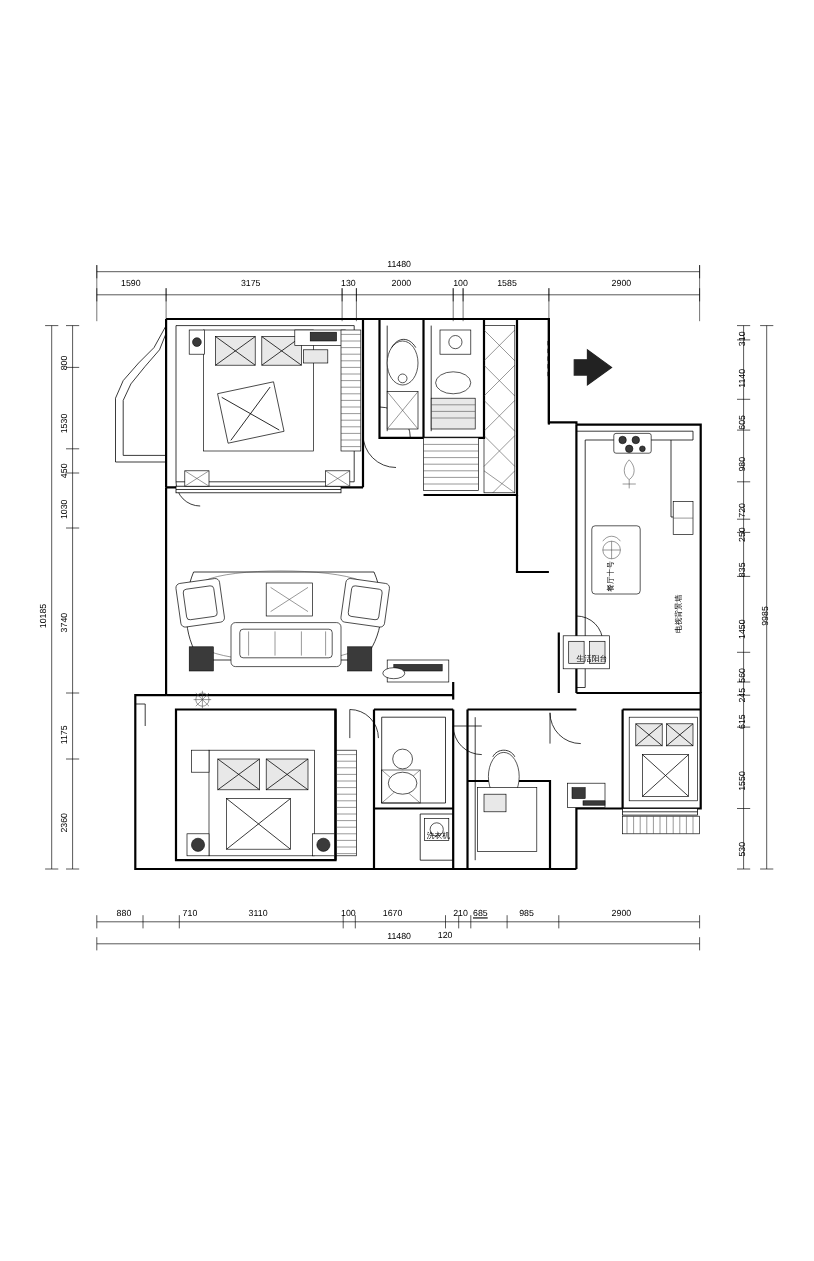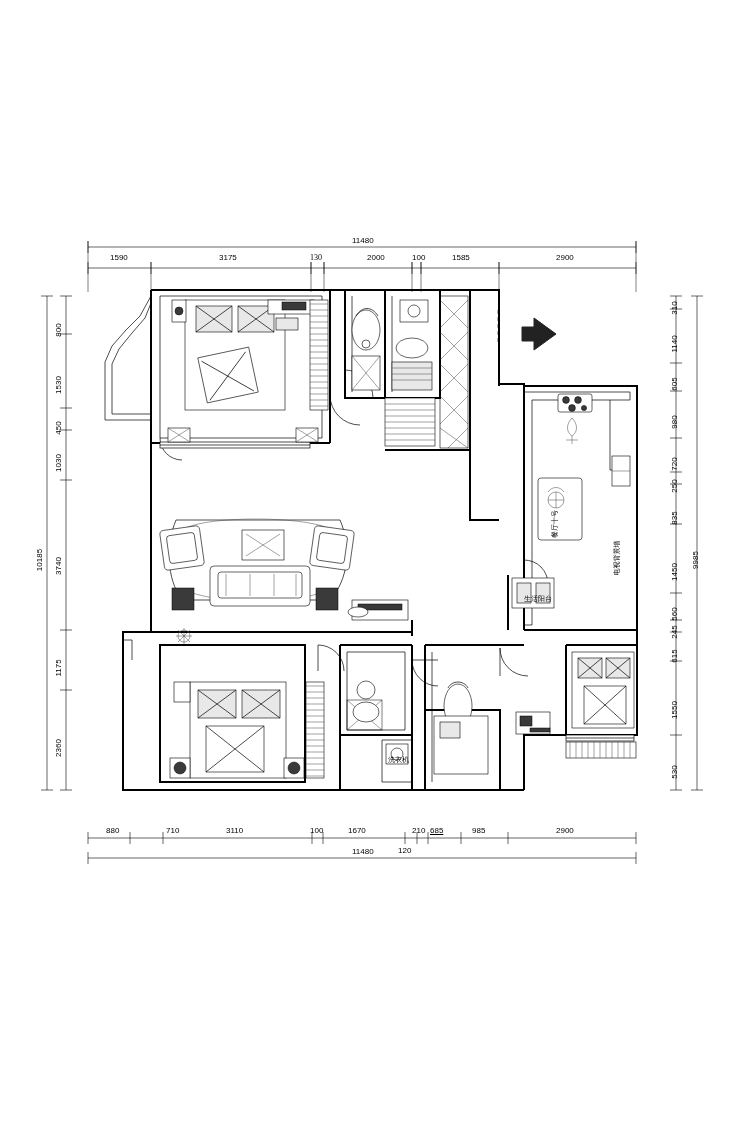--- a/index.html
+++ b/index.html
@@ -422,22 +422,22 @@
   </g>
 
 </svg>
 </div>
 
 <div>
   <div class="dimtxt" style="left:352px;top:236px;">11480</div>
 
   <div class="dimtxt" style="left:110px;top:253px;">1590</div>
   <div class="dimtxt" style="left:219px;top:253px;">3175</div>
-  <div class="dimtxt" style="left:310px;top:253px;font-family:Liberation Serif, serif;">130</div>
-  <div class="dimtxt" style="left:356px;top:253px;margin-left:11px;">2000</div>
+  <div class="dimtxt" style="left:310px;top:253px;">130</div>
+  <div class="dimtxt" style="left:356px;top:253px;">2000</div>
   <div class="dimtxt" style="left:412px;top:253px;">100</div>
   <div class="dimtxt" style="left:452px;top:253px;">1585</div>
   <div class="dimtxt" style="left:556px;top:253px;">2900</div>
 
   <div class="dimtxt" style="left:106px;top:826px;">880</div>
   <div class="dimtxt" style="left:138px;top:826px;margin-left:28px;">710</div>
   <div class="dimtxt" style="left:226px;top:826px;">3110</div>
   <div class="dimtxt" style="left:310px;top:826px;">100</div>
   <div class="dimtxt" style="left:348px;top:826px;">1670</div>
   <div class="dimtxt" style="left:398px;top:826px;margin-top:20px;">120</div>

